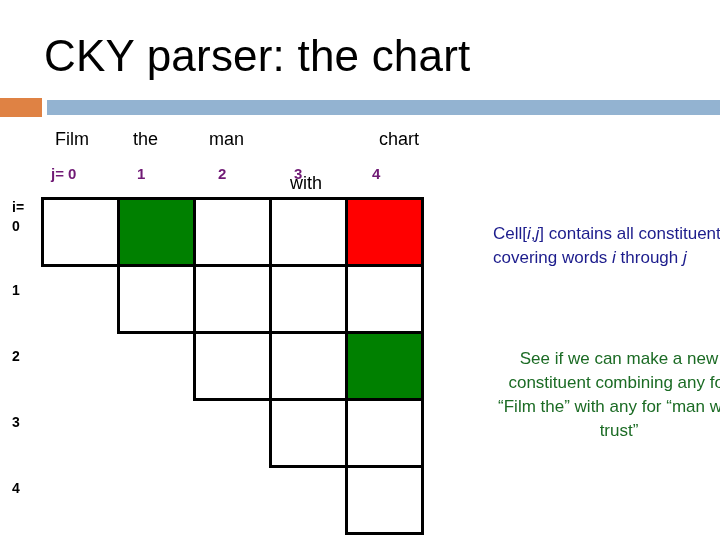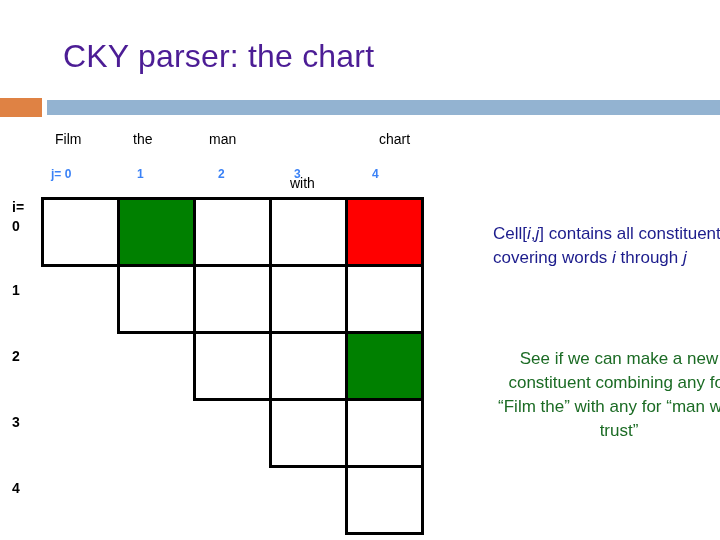--- a/index.html
+++ b/index.html
@@ -12,25 +12,25 @@
     height: 540px;
     position: relative;
     overflow: hidden;
     font-family: "Liberation Sans", sans-serif;
     -webkit-font-smoothing: none;
   }
 
   
   #slide-title {
     position: absolute;
-    left: 63px;
+    left: 44px;
     top: 34px;
-    font-size: 32px;
+    font-size: 44px;
     line-height: 44px;
-    color: #4c1d95;
+    color: #000000;
     letter-spacing: 0.2px;
     white-space: nowrap;
   }
 
   
   #accent-block {
     position: absolute;
     left: 0px;
     top: 98px;
     width: 42px;
@@ -43,32 +43,32 @@
     top: 100px;
     width: 673px;
     height: 15px;
     background: #93b3d1;
   }
 
   
   .word-header {
     position: absolute;
     top: 128px;
-    font-size: 14px;
+    font-size: 18px;
     line-height: 22px;
     color: #000000;
     white-space: nowrap;
   }
   .index-header {
     position: absolute;
     top: 166px;
-    font-size: 12px;
+    font-size: 15px;
     font-weight: bold;
     line-height: 16px;
-    color: #3b82f6;
+    color: #701a75;
     white-space: nowrap;
   }
 
   
   .row-label {
     position: absolute;
     left: 12px;
     font-size: 14px;
     font-weight: bold;
     line-height: 17px;

